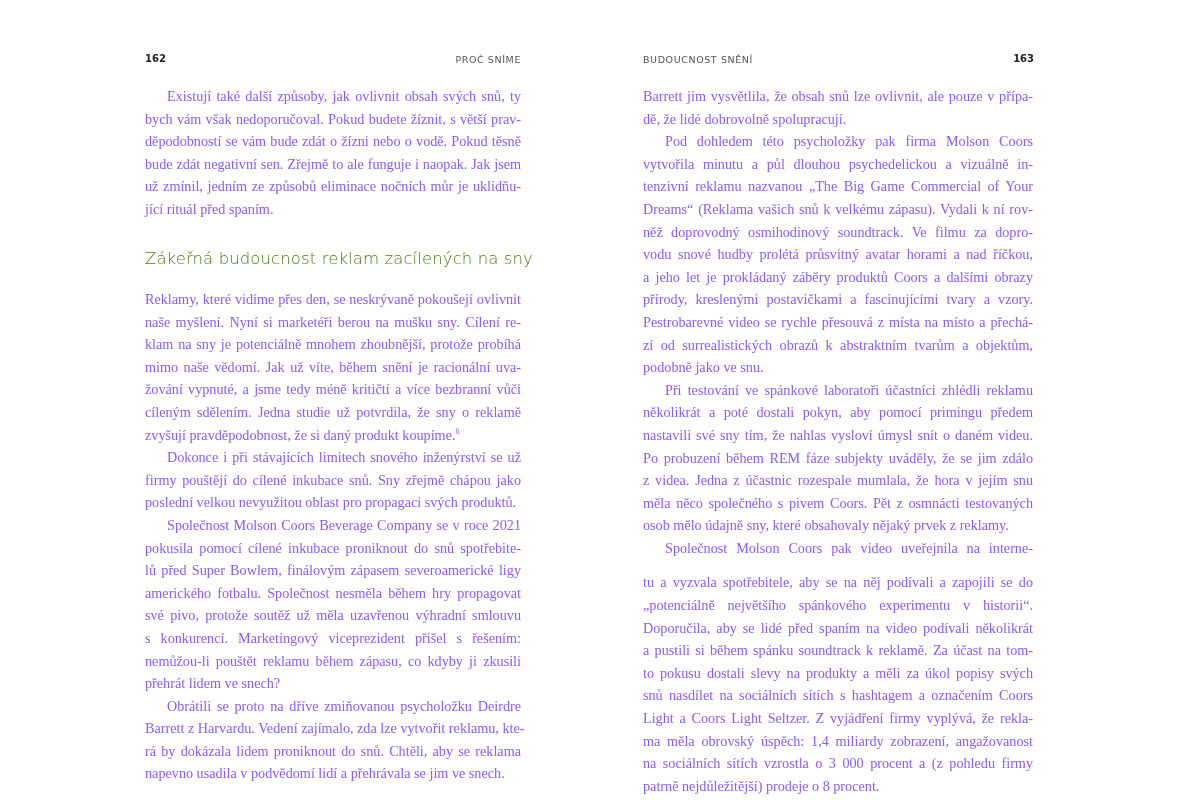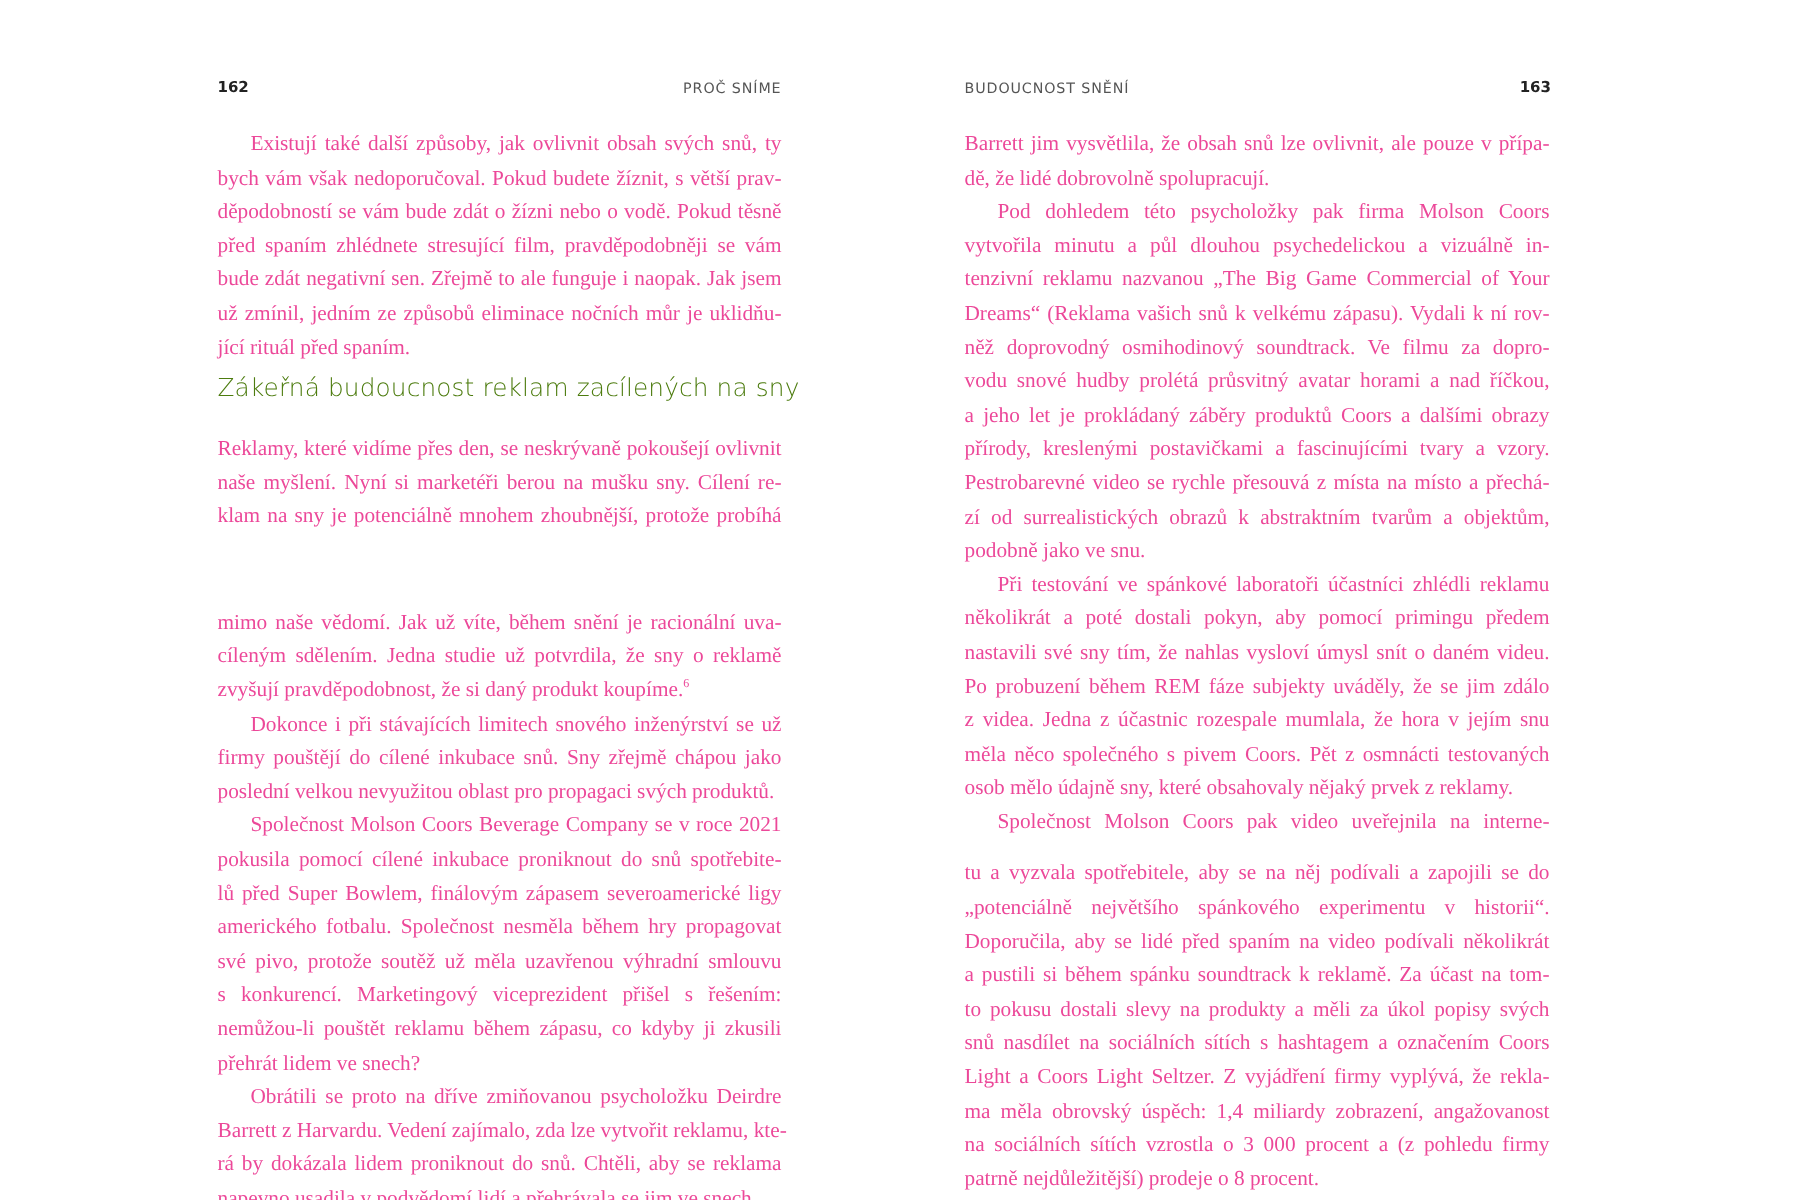--- a/index.html
+++ b/index.html
@@ -6,21 +6,21 @@
   body { width:1200px; height:800px; position:relative; overflow:hidden; color:#2a2a2a; }
   .page { position:absolute; top:0; width:600px; height:776px; }
   .page.left { left:0; }
   .page.right { left:576px; }
   .runhead { position:absolute; top:54px; font-family:"DejaVu Sans", sans-serif; font-size:9.5px; letter-spacing:0.6px; color:#555; }
   .folio { position:absolute; top:53px; font-family:"DejaVu Sans", sans-serif; font-size:10px; font-weight:bold; color:#222; }
   .left .folio { left:145px; }
   .left .runhead { right:79px; }
   .right .runhead { left:67px; }
   .right .folio { right:142px; }
-  .text { position:absolute; font-family:"Liberation Serif", serif; font-size:14.2px; line-height:22.6px; color:#ec4899; text-align:justify; }
+  .text { position:absolute; font-family:"Liberation Serif", serif; font-size:14.2px; line-height:22.6px; color:#8b5cf6; text-align:justify; }
   .left .text { left:145px; width:376px; }
   .right .text { left:67px; width:390px; }
   .text p { margin:0; text-indent:22px; }
   .text p.noindent { text-indent:0; }
   .text .line { display:block; text-align:justify; text-align-last:justify; white-space:nowrap; }
   .text .line.last { text-align-last:left; }
   .heading { position:absolute; left:145px; top:249px; font-family:"DejaVu Sans", sans-serif; font-weight:300; font-size:16.5px; color:#4d7c0f; letter-spacing:0.1px; }
   sup { font-size:8px; line-height:0; vertical-align:super; }
 </style>
 </head>
@@ -28,35 +28,35 @@
 
 <div class="page left">
   <div class="folio">162</div>
   <div class="runhead">PROČ SNÍME</div>
 
   <div class="text" style="top:85px;">
     <p style="text-indent: 0px;">
         <span class="line" style="text-indent: 22px;">Existují také další způsoby, jak ovlivnit obsah svých snů, ty</span>
         <span class="line" style="text-indent: 0px;">bych vám však nedoporučoval. Pokud budete žíznit, s větší prav-</span>
         <span class="line" style="text-indent: 0px;">děpodobností se vám bude zdát o žízni nebo o vodě. Pokud těsně</span>
-        <span class="line" style="text-indent: 0px;">před spaním zhlédnete stresující film, pravděpodobněji se vám</span>
         <span class="line" style="text-indent: 0px;">bude zdát negativní sen. Zřejmě to ale funguje i naopak. Jak jsem</span>
         <span class="line" style="text-indent: 0px;">už zmínil, jedním ze způsobů eliminace nočních můr je uklidňu-</span>
         <span class="line last" style="text-indent: 0px;">jící rituál před spaním.</span>
       </p>
   </div>
 
   <div class="heading">Zákeřná budoucnost reklam zacílených na sny</div>
 
   <div class="text" style="top:288px;">
     <p class="noindent" style="text-indent: 0px;">
         <span class="line">Reklamy, které vidíme přes den, se neskrývaně pokoušejí ovlivnit</span>
         <span class="line" style="text-indent: 0px;">naše myšlení. Nyní si marketéři berou na mušku sny. Cílení re-</span>
         <span class="line" style="text-indent: 0px;">klam na sny je potenciálně mnohem zhoubnější, protože probíhá</span>
-        <span class="line" style="text-indent: 0px; margin-top: 48px;">mimo naše vědomí. Jak už víte, během snění je racionální uva-</span>
+        <span class="line" style="text-indent: 0px;">mimo naše vědomí. Jak už víte, během snění je racionální uva-</span>
+        <span class="line" style="text-indent: 0px;">žování vypnuté, a jsme tedy méně kritičtí a více bezbranní vůči</span>
         <span class="line" style="text-indent: 0px;">cíleným sdělením. Jedna studie už potvrdila, že sny o reklamě</span>
         <span class="line last" style="text-indent: 0px;">zvyšují pravděpodobnost, že si daný produkt koupíme.<sup>6</sup></span>
       </p>
     <p style="text-indent: 0px;">
         <span class="line" style="text-indent: 22px;">Dokonce i při stávajících limitech snového inženýrství se už</span>
         <span class="line" style="text-indent: 0px;">firmy pouštějí do cílené inkubace snů. Sny zřejmě chápou jako</span>
         <span class="line last" style="text-indent: 0px;">poslední velkou nevyužitou oblast pro propagaci svých produktů.</span>
       </p>
     <p style="text-indent: 0px;">
         <span class="line" style="text-indent: 22px;">Společnost Molson Coors Beverage Company se v roce 2021</span>

